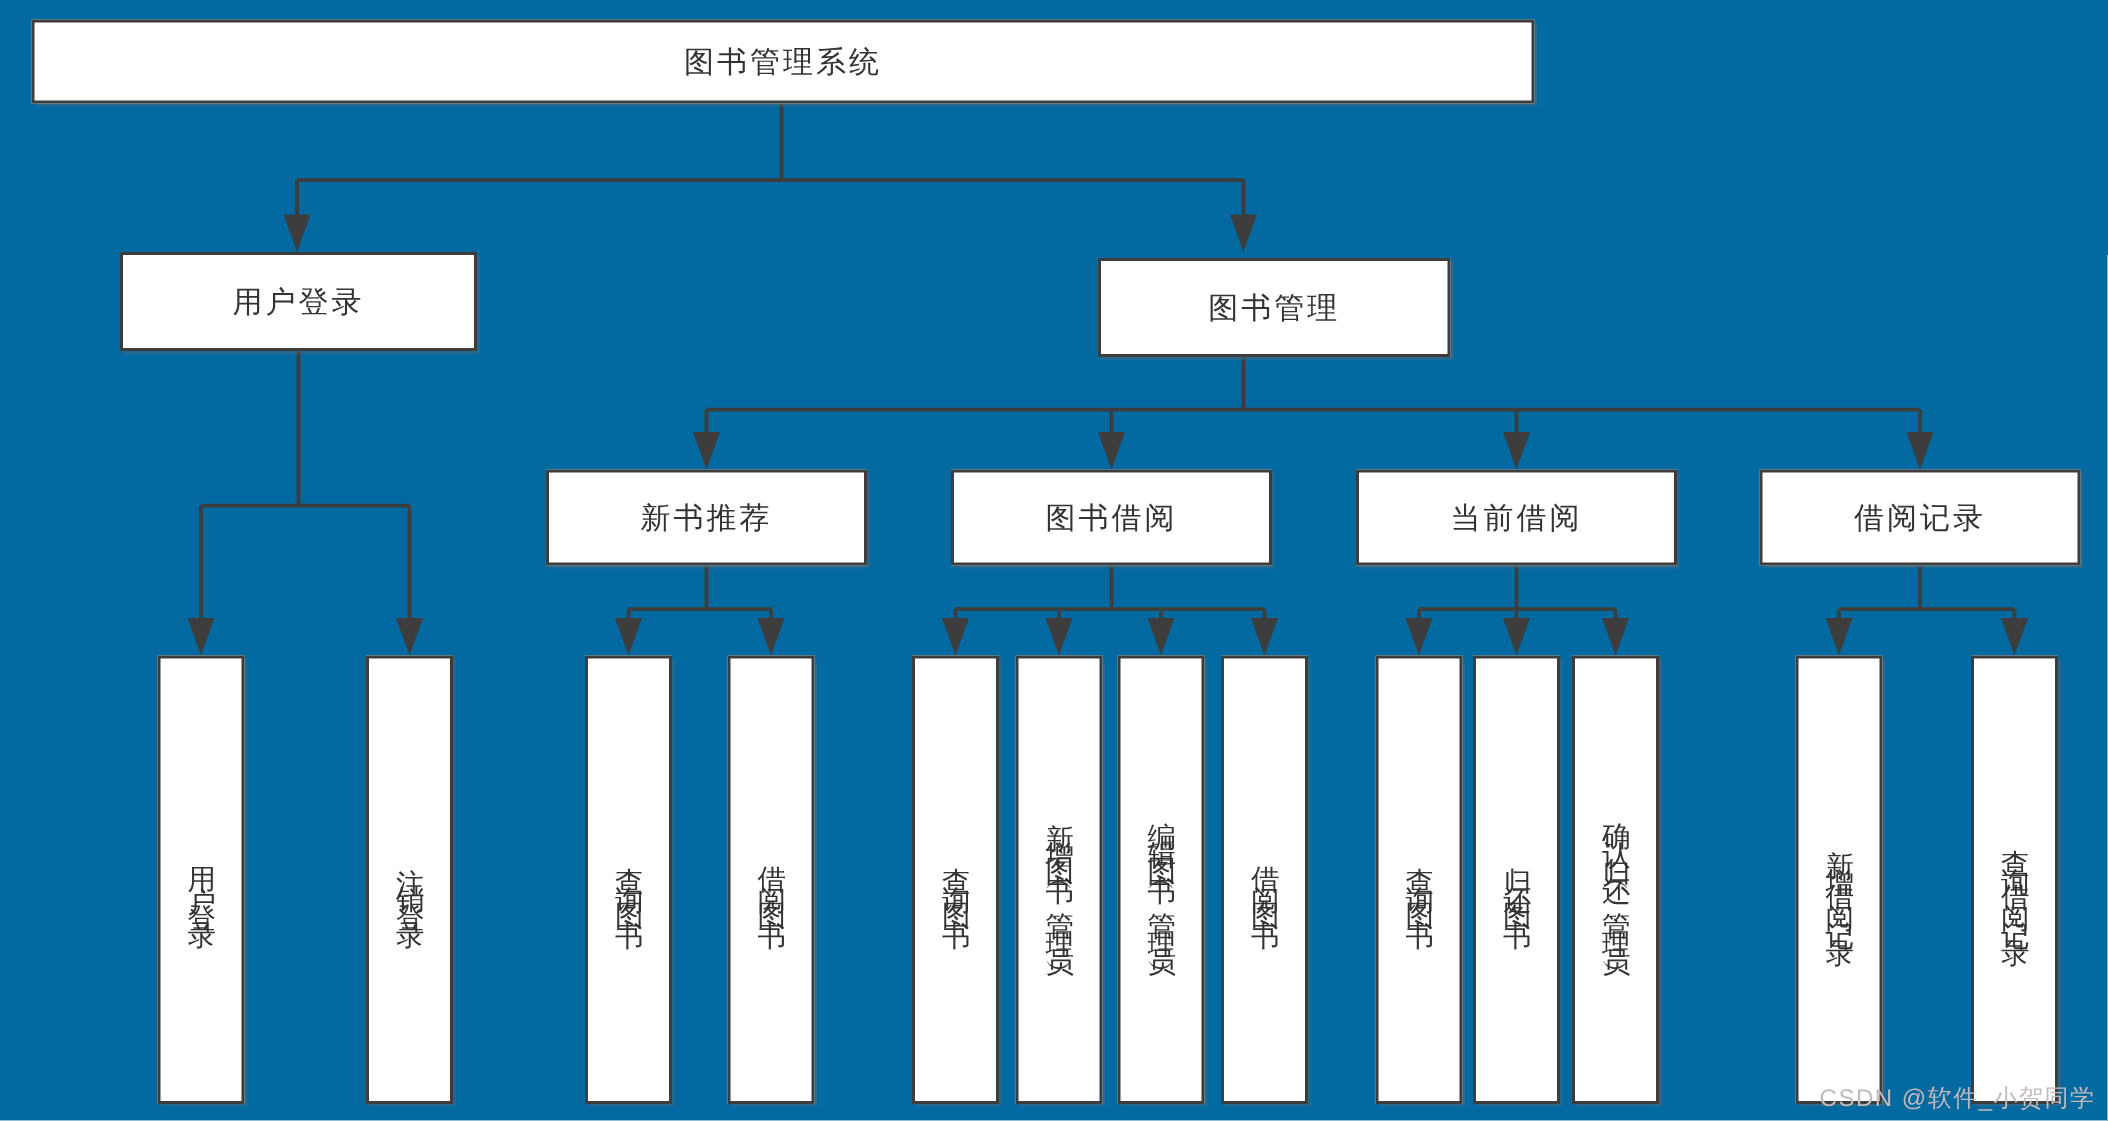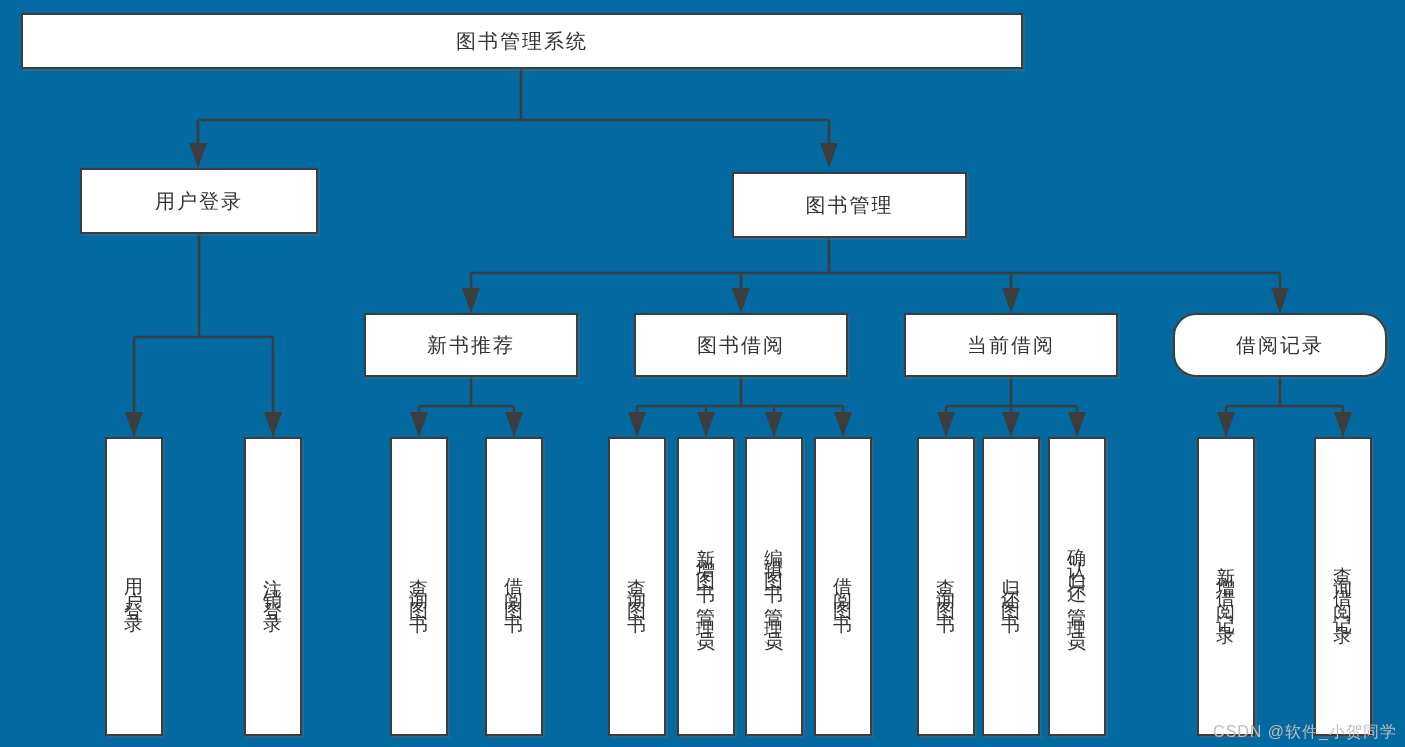--- a/index.html
+++ b/index.html
@@ -49,21 +49,21 @@
     color: #333333;
     white-space: nowrap;
   }
   .root-box   { left: 21px;  top: 13px;  width: 1002px; height: 56px; }
   .l2a        { left: 80px;  top: 168px; width: 238px;  height: 66px; }
   .l2b        { left: 712px; top: 172px; width: 235px;  height: 66px; margin-left: 20px; }
   .l3         { top: 313px;  width: 214px; height: 64px; }
   .l3a { left: 364px; }
   .l3b { left: 634px; }
   .l3c { left: 904px; }
-  .l3d { left: 1173px; border-radius: 23px; }
+  .l3d { left: 1173px; }
   .vbox { top: 437px; width: 58px; height: 299px; }
   .v0  { left: 105px; }
   .v1  { left: 244px; }
   .v2  { left: 390px; }
   .v3  { left: 485px; }
   .v4  { left: 608px; }
   .v5  { left: 677px; }
   .v6  { left: 745px; }
   .v7  { left: 814px; }
   .v8  { left: 917px; }

